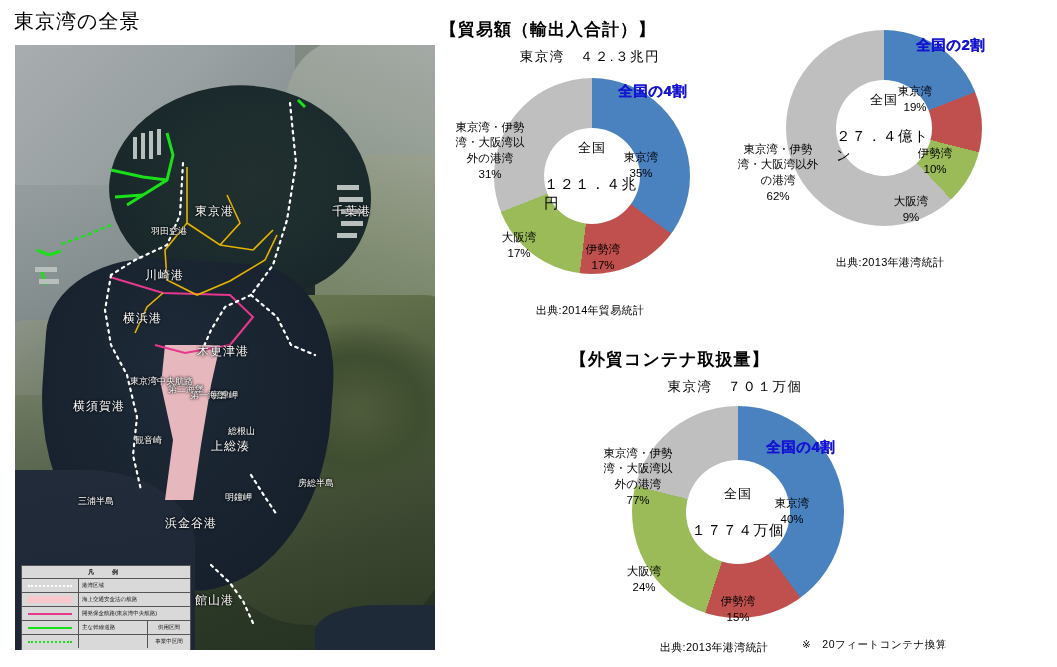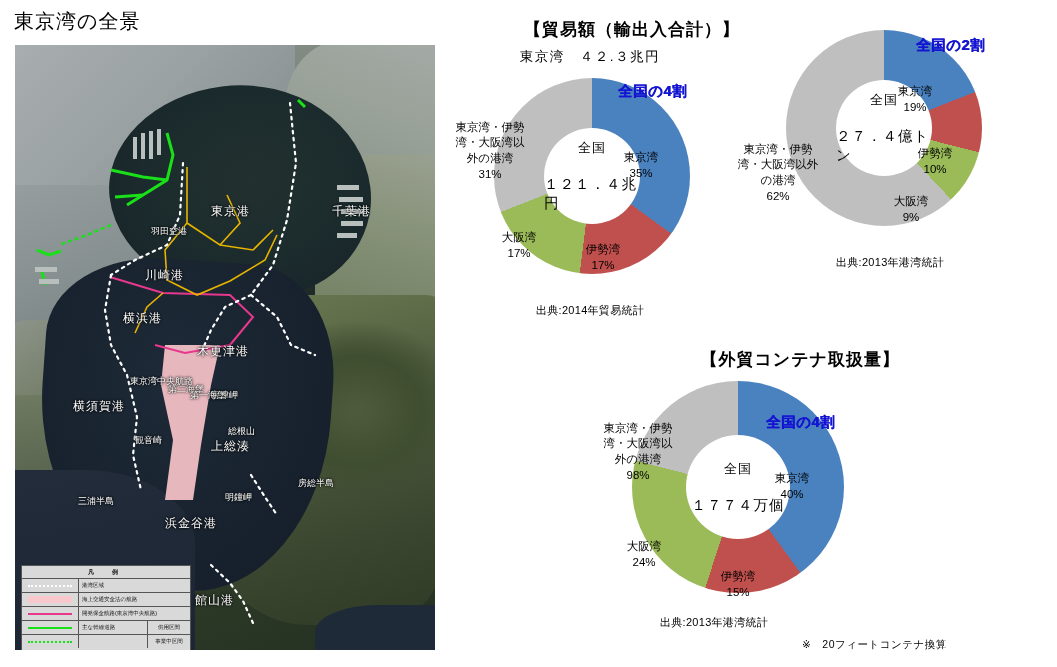--- a/index.html
+++ b/index.html
@@ -113,21 +113,21 @@
   #legend .lg-sub{width:42px;flex:none;border-left:1px solid #555;text-align:center;font-size:5.5px;height:100%;display:flex;align-items:center;justify-content:center;}
   .k-dot{width:44px;height:0;border-top:2px dotted #ffffff;}
   .k-band{width:44px;height:7px;background:#f8c8cc;}
   .k-pink{width:44px;height:0;border-top:2px solid #e8388d;}
   .k-green{width:44px;height:0;border-top:2px solid #19e019;}
   .k-greendot{width:44px;height:0;border-top:2px dotted #19e019;}
   
   #charts{position:absolute;left:440px;top:0;width:617px;height:667px;}
   .chart-block{position:absolute;}
   .ch-title{
-    text-align:right;font-size:17px;font-weight:bold;letter-spacing:1px;color:#000;
+    text-align:left;font-size:17px;font-weight:bold;letter-spacing:1px;color:#000;
   }
   .ch-sub{
     text-align:center;font-size:13.5px;color:#000;letter-spacing:1.5px;margin-top:7px;
   }
   .ch-source{text-align:center;font-size:11px;color:#000;letter-spacing:0.3px;}
   .donut-wrap{position:relative;}
   .donut{position:relative;border-radius:50%;}
   .donut .hole{
     position:absolute;border-radius:50%;background:#fff;
     left:50%;top:50%;transform:translate(-50%,-50%);
@@ -210,21 +210,21 @@
           <rect x="324" y="152" width="24" height="5"></rect>
         <rect x="326" y="164" width="24" height="5"></rect>
           <rect x="326" y="176" width="22" height="5"></rect>
         <rect x="322" y="188" width="20" height="5"></rect>
         <rect x="20" y="222" width="22" height="5"></rect>
           <rect x="24" y="234" width="20" height="5"></rect>
       </g>
     </svg>
 
     <div id="map-labels">
-        <div class="mlabel" style="left: 196px; top: 158px;">東京港</div>
+        <div class="mlabel" style="left: 180px; top: 158px;">東京港</div>
         <div class="mlabel" style="left: 317px; top: 158px;">千葉港</div>
         <div class="mlabel sm" style="left: 136px; top: 180px;">羽田空港</div>
         <div class="mlabel" style="left: 130px; top: 222px;">川崎港</div>
         <div class="mlabel" style="left: 108px; top: 265px;">横浜港</div>
         <div class="mlabel" style="left: 182px; top: 298px;">木更津港</div>
         <div class="mlabel sm" style="left: 153px; top: 338px;">第二海堡</div>
         <div class="mlabel sm" style="left: 196px; top: 344px;">富津岬</div>
         <div class="mlabel sm" style="left: 155px; top: 344px; padding-left: 20px;">第一海堡</div>
         <div class="mlabel" style="left: 58px; top: 353px;">横須賀港</div>
         <div class="mlabel sm" style="left: 120px; top: 389px;">観音崎</div>
@@ -337,20 +337,21 @@
 湾・大阪湾以外
 の港湾</span>
         <span class="pct">62%</span>
       </div>
     </div>
     <div class="ch-source" style="margin-top:2px;">出典:2013年港湾統計</div>
   </div>
 
   <div class="chart-block" style="left:130px;top:348px;width:330px;">
     <div class="ch-title">【外貿コンテナ取扱量】</div>
+    <div class="ch-sub">東京湾　７０１万個</div>
     <div class="donut-wrap" style="height:244px;">
       <div class="donut" id="donut-container" style="position: absolute; left: 62px; top: 10px; width: 212px; height: 212px; background: conic-gradient(rgb(74, 129, 191) 0deg, rgb(74, 129, 191) 144deg, rgb(192, 80, 77) 144deg, rgb(192, 80, 77) 198deg, rgb(155, 187, 89) 198deg, rgb(155, 187, 89) 284.4deg, rgb(191, 191, 191) 284.4deg, rgb(191, 191, 191) 360deg);">
         <div class="hole" style="width:104px;height:104px;">
           <span class="hl1">全国</span>
           <span class="hl2">１７７４万個</span>
         </div>
       </div>
       <div class="callout" style="left:196px;top:42px;">全国の4割</div>
       <div class="seg-label" style="left:186px;top:84px;width:72px;">
         <span>東京湾</span>
@@ -361,19 +362,19 @@
         <span class="pct">15%</span>
       </div>
       <div class="seg-label" style="left:38px;top:152px;width:72px;">
         <span>大阪湾</span>
         <span class="pct">24%</span>
       </div>
       <div class="seg-label" style="left:22px;top:34px;width:92px;">
         <span>東京湾・伊勢
 湾・大阪湾以
 外の港湾</span>
-        <span class="pct">98%</span>
+        <span class="pct">77%</span>
       </div>
     </div>
     <div class="ch-source" style="margin-top:0px;padding-right:42px;">出典:2013年港湾統計</div>
   </div>
   <div class="foot-note" style="left:362px;top:638px;">※　20フィートコンテナ換算</div>
 </div>
 
 </body></html>

